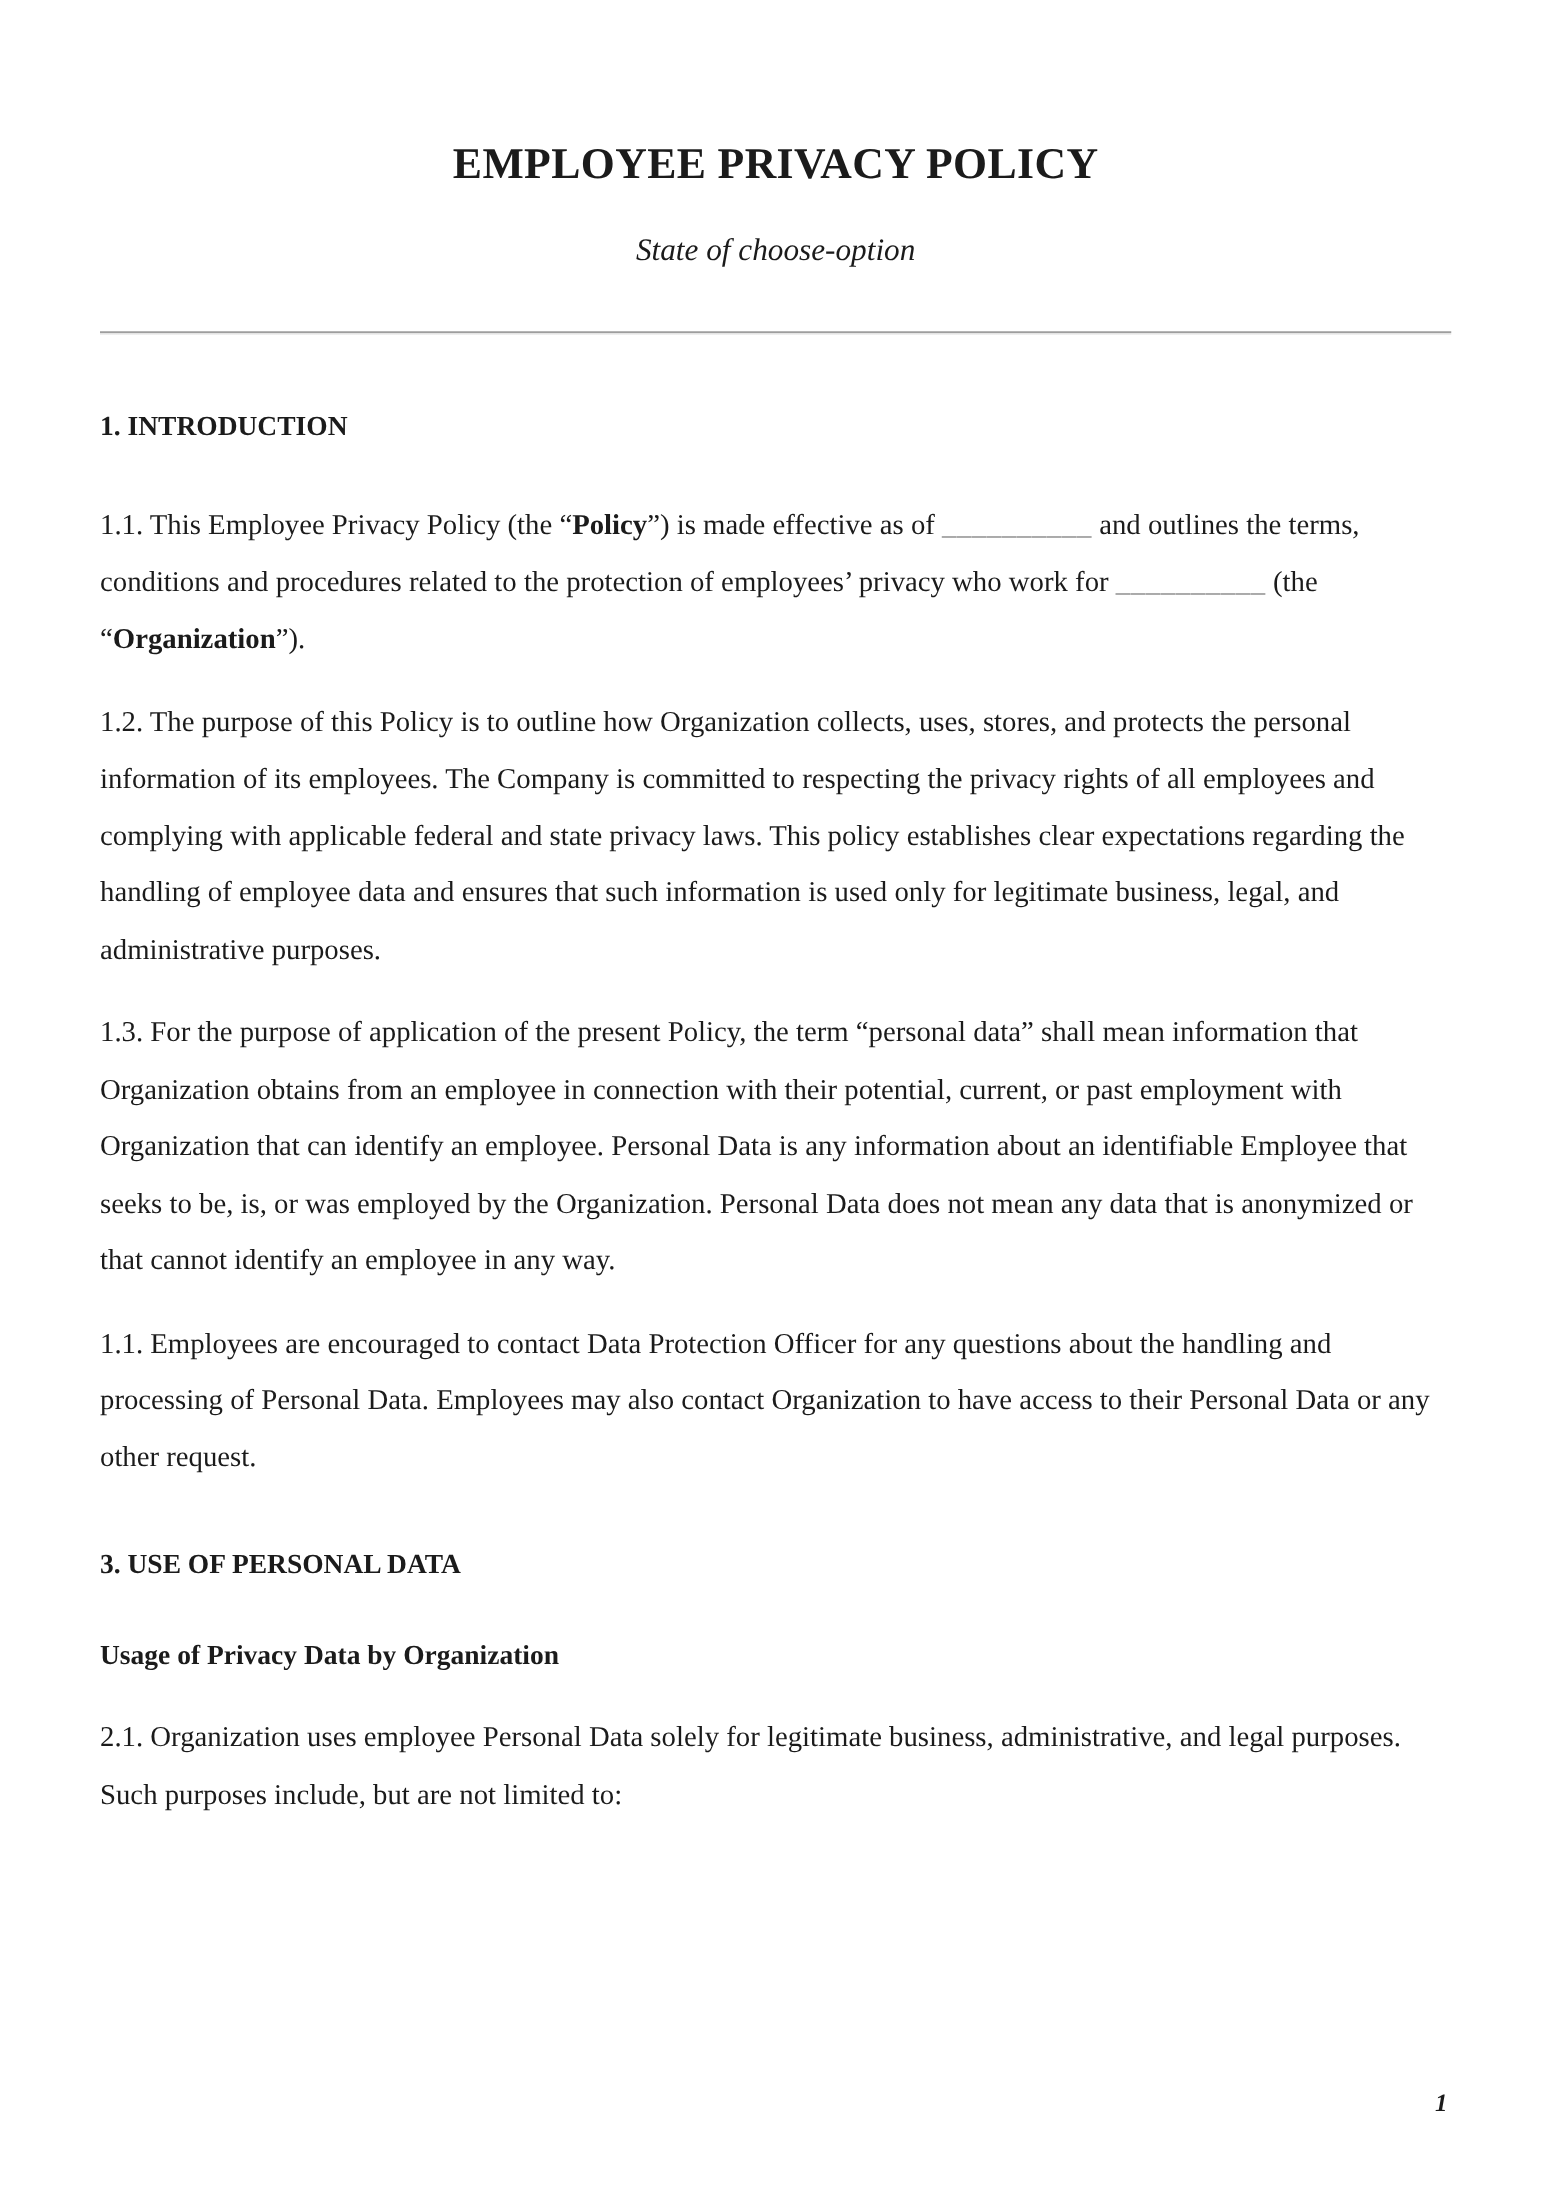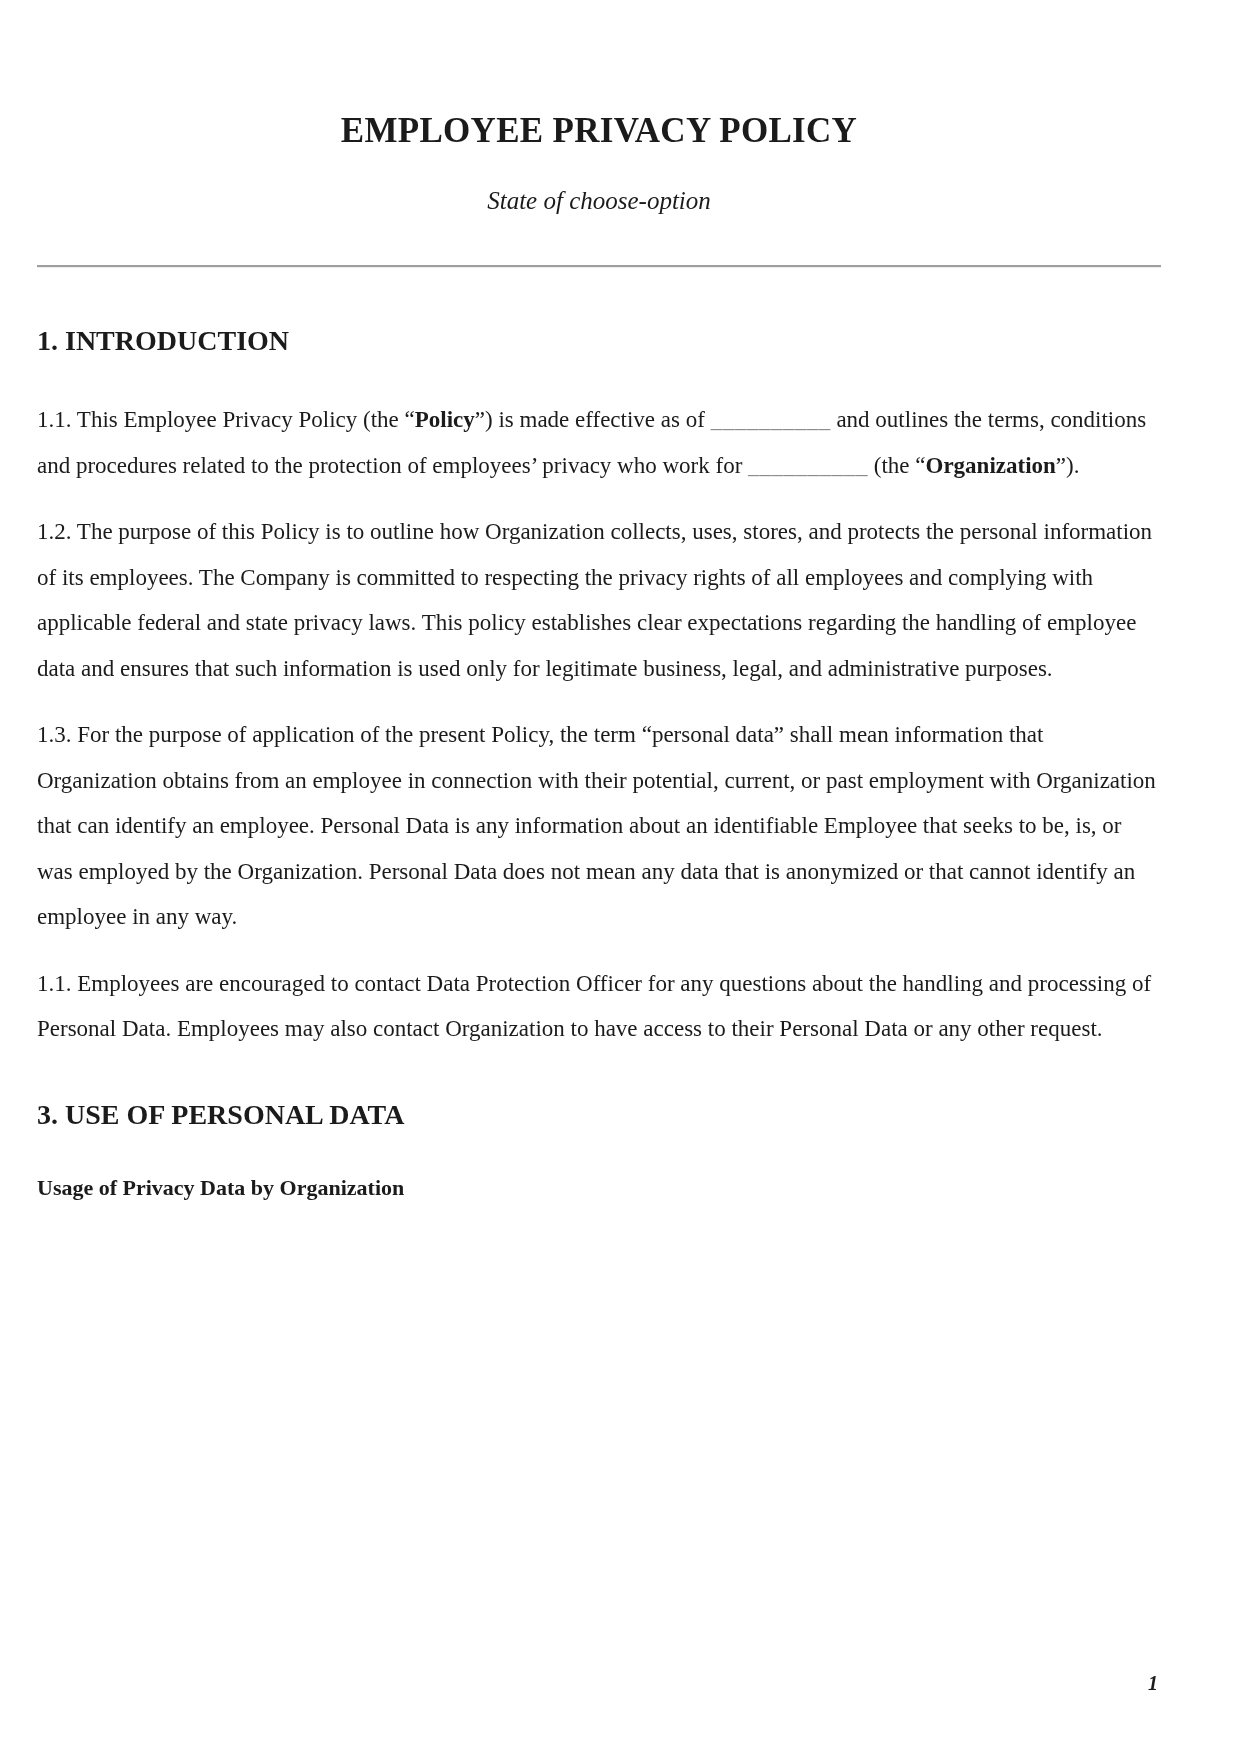--- a/index.html
+++ b/index.html
@@ -13,21 +13,21 @@
   body {
     background: var(--page-bg);
     font-family: "Liberation Serif", "DejaVu Serif", serif;
     color: var(--text);
   }
   .page {
     position: relative;
     width: 1241px;
     height: 1754px;
     background: var(--page-bg);
-    padding: 111px 80px 0 37px;
+    padding: 111px 80px 0 80px;
     overflow: hidden;
   }
   .doc-title {
     font-size: 35px;
     line-height: 40px;
     font-weight: bold;
     text-align: center;
     letter-spacing: 0.3px;
     margin: 0;
   }
@@ -38,21 +38,21 @@
     text-align: center;
     margin: 37px 0 0 0;
   }
   .divider {
     border: none;
     height: 3px;
     margin: 51px 0 0 0;
     background: linear-gradient(to bottom, #9e9e9e 0%, #9e9e9e 55%, #e2e2e2 55%, #f4f4f4 100%);
   }
   .section-heading {
-    font-size: 28px;
+    font-size: 22px;
     line-height: 34px;
     font-weight: bold;
     margin: 56px 0 0 0;
   }
   .section-heading.second {
     margin-top: 46px;
   }
   .subheading {
     font-size: 22px;
     line-height: 27px;
@@ -101,16 +101,17 @@
 
   <p class="para"><span>1.3. For the purpose of application of the present Policy, the term “personal data” shall mean information that Organization obtains from an employee in connection with their potential, current, or past employment with Organization that can identify an employee. Personal Data is any information about an identifiable Employee that seeks to be, is, or was employed by the Organization. Personal Data does not mean any data that is anonymized or that cannot identify an employee in any way.</span></p>
 
 
   <p class="para"><span>1.1. Employees are encouraged to contact Data Protection Officer for any questions about the handling and processing of Personal Data. Employees may also contact Organization to have access to their Personal Data or any other request.</span></p>
 
   <h2 class="section-heading second">3. USE OF PERSONAL DATA</h2>
 
   <h3 class="subheading">Usage of Privacy Data by Organization</h3>
 
+  <p class="para after-subheading"><span>2.1. Organization uses employee Personal Data solely for legitimate business, administrative, and legal purposes. Such purposes include, but are not limited to:</span></p>
 
   <div class="page-number">1</div>
 
 </div>
 
 </body></html>

